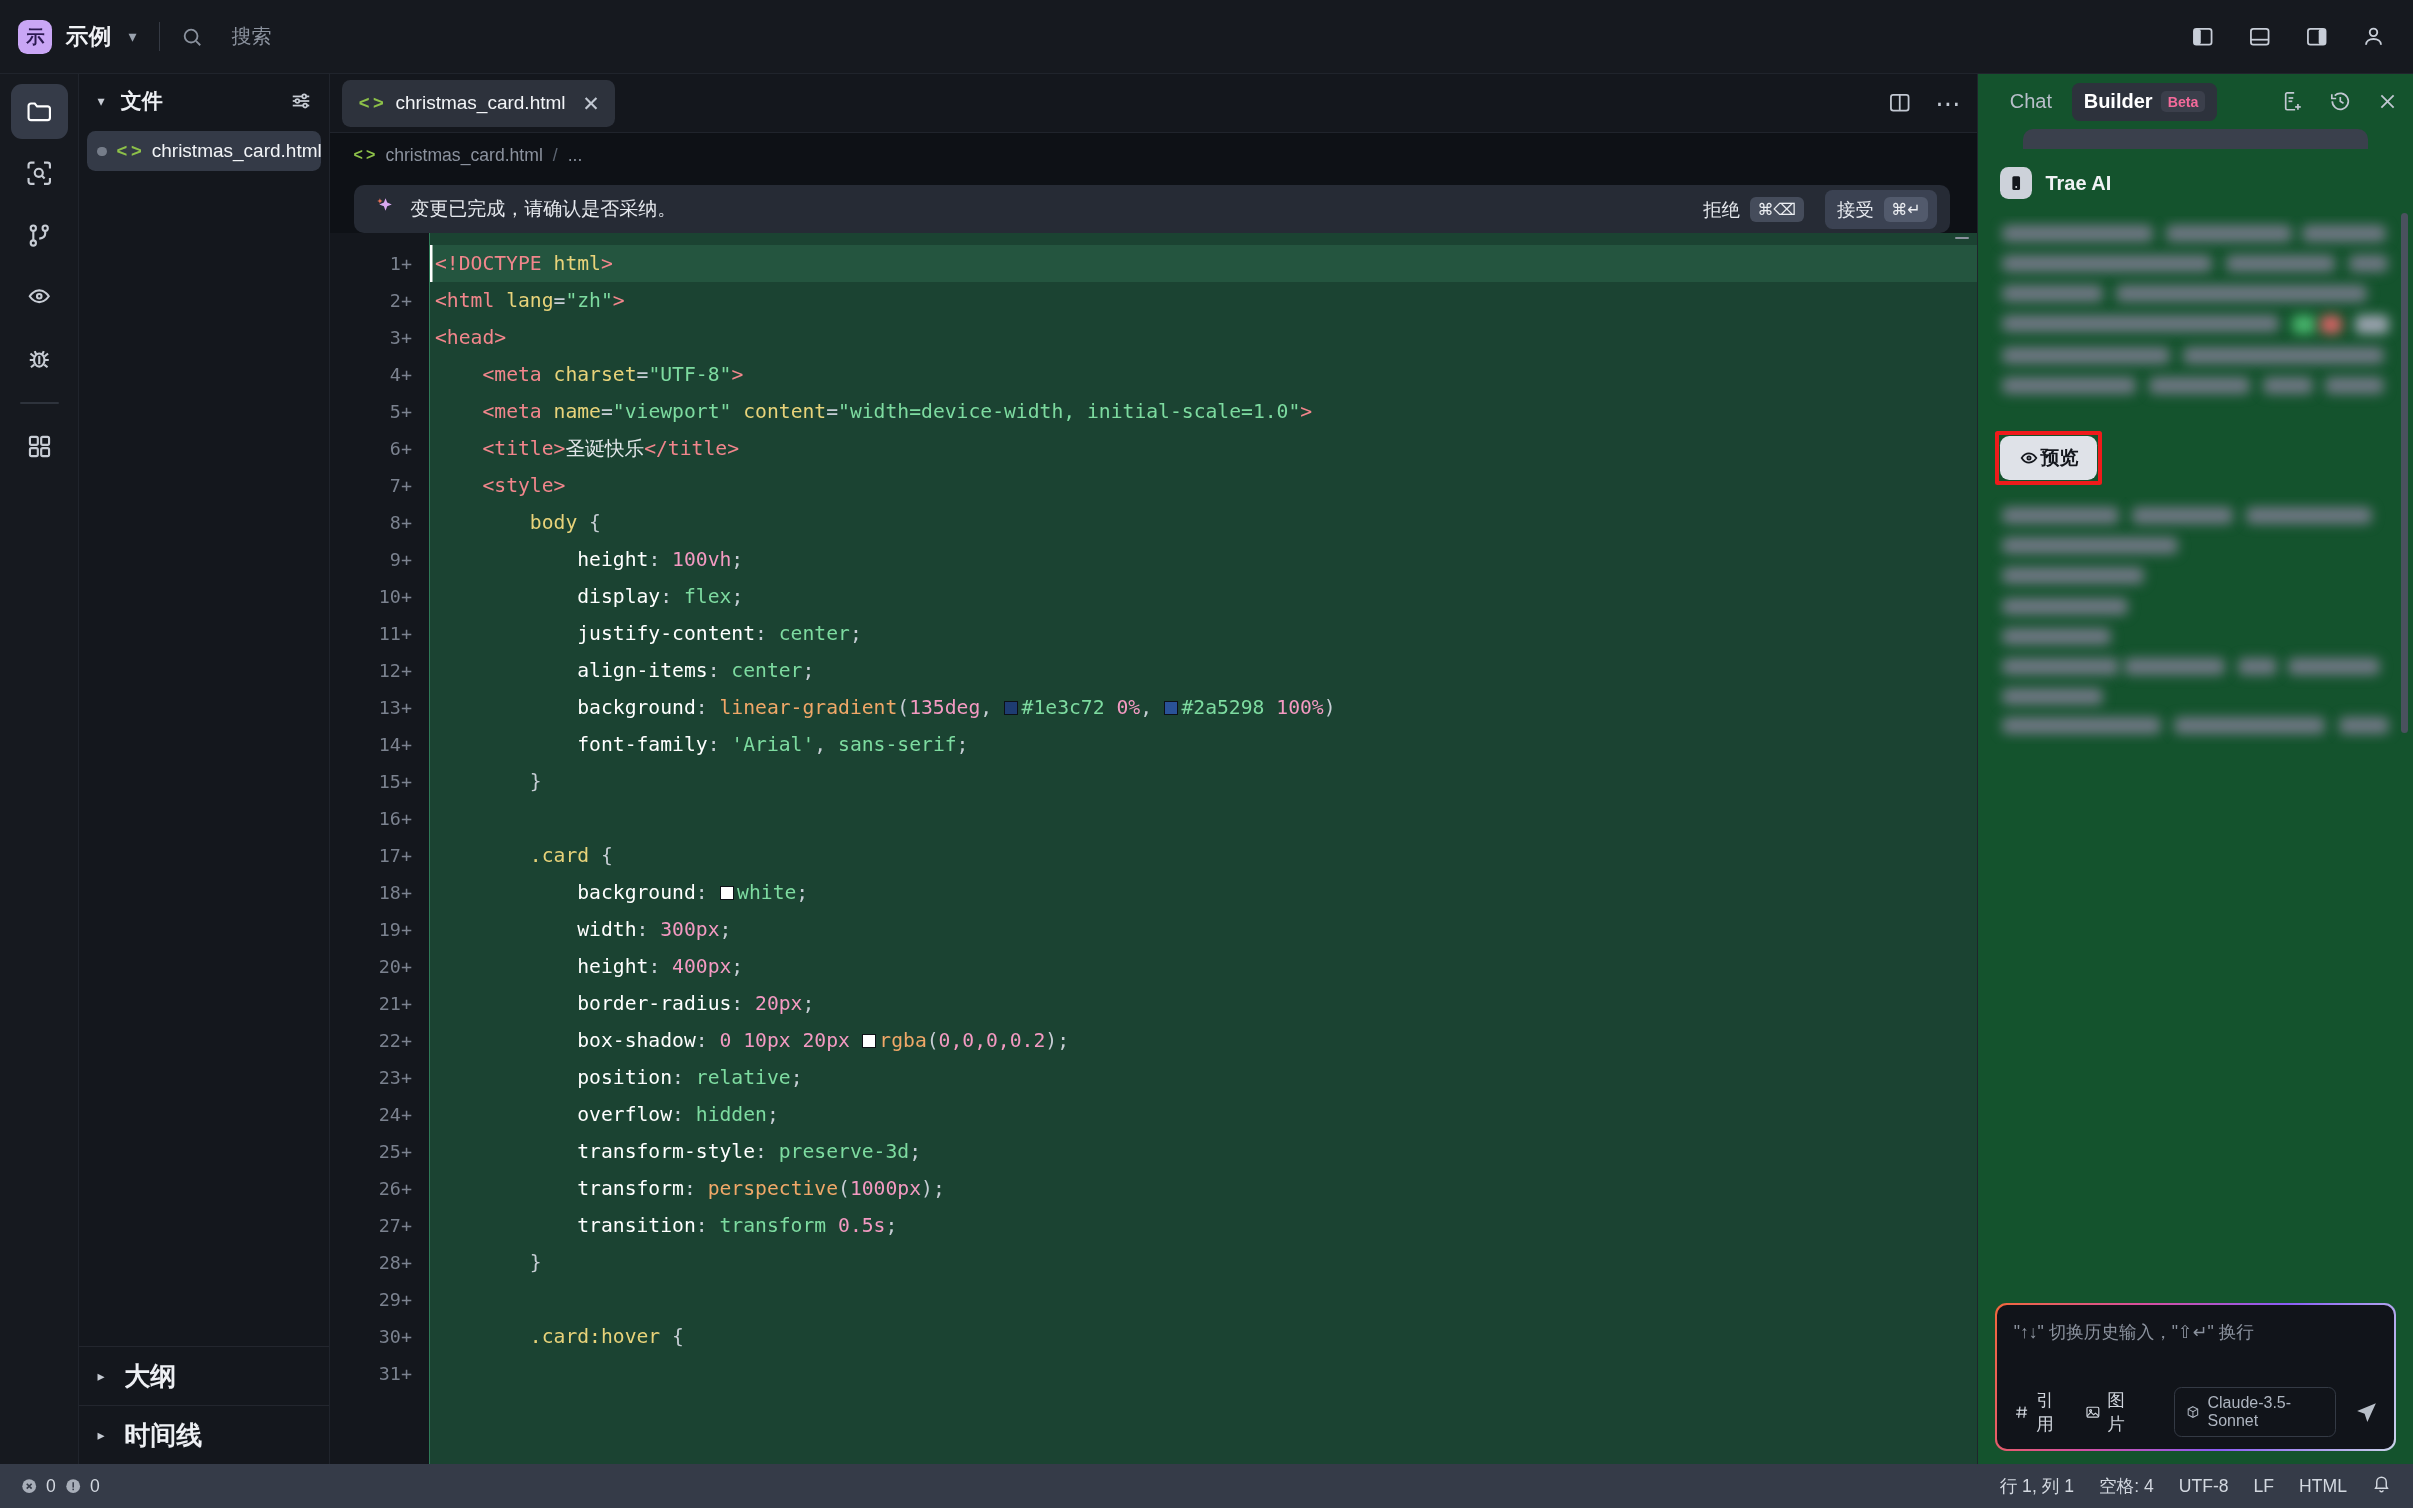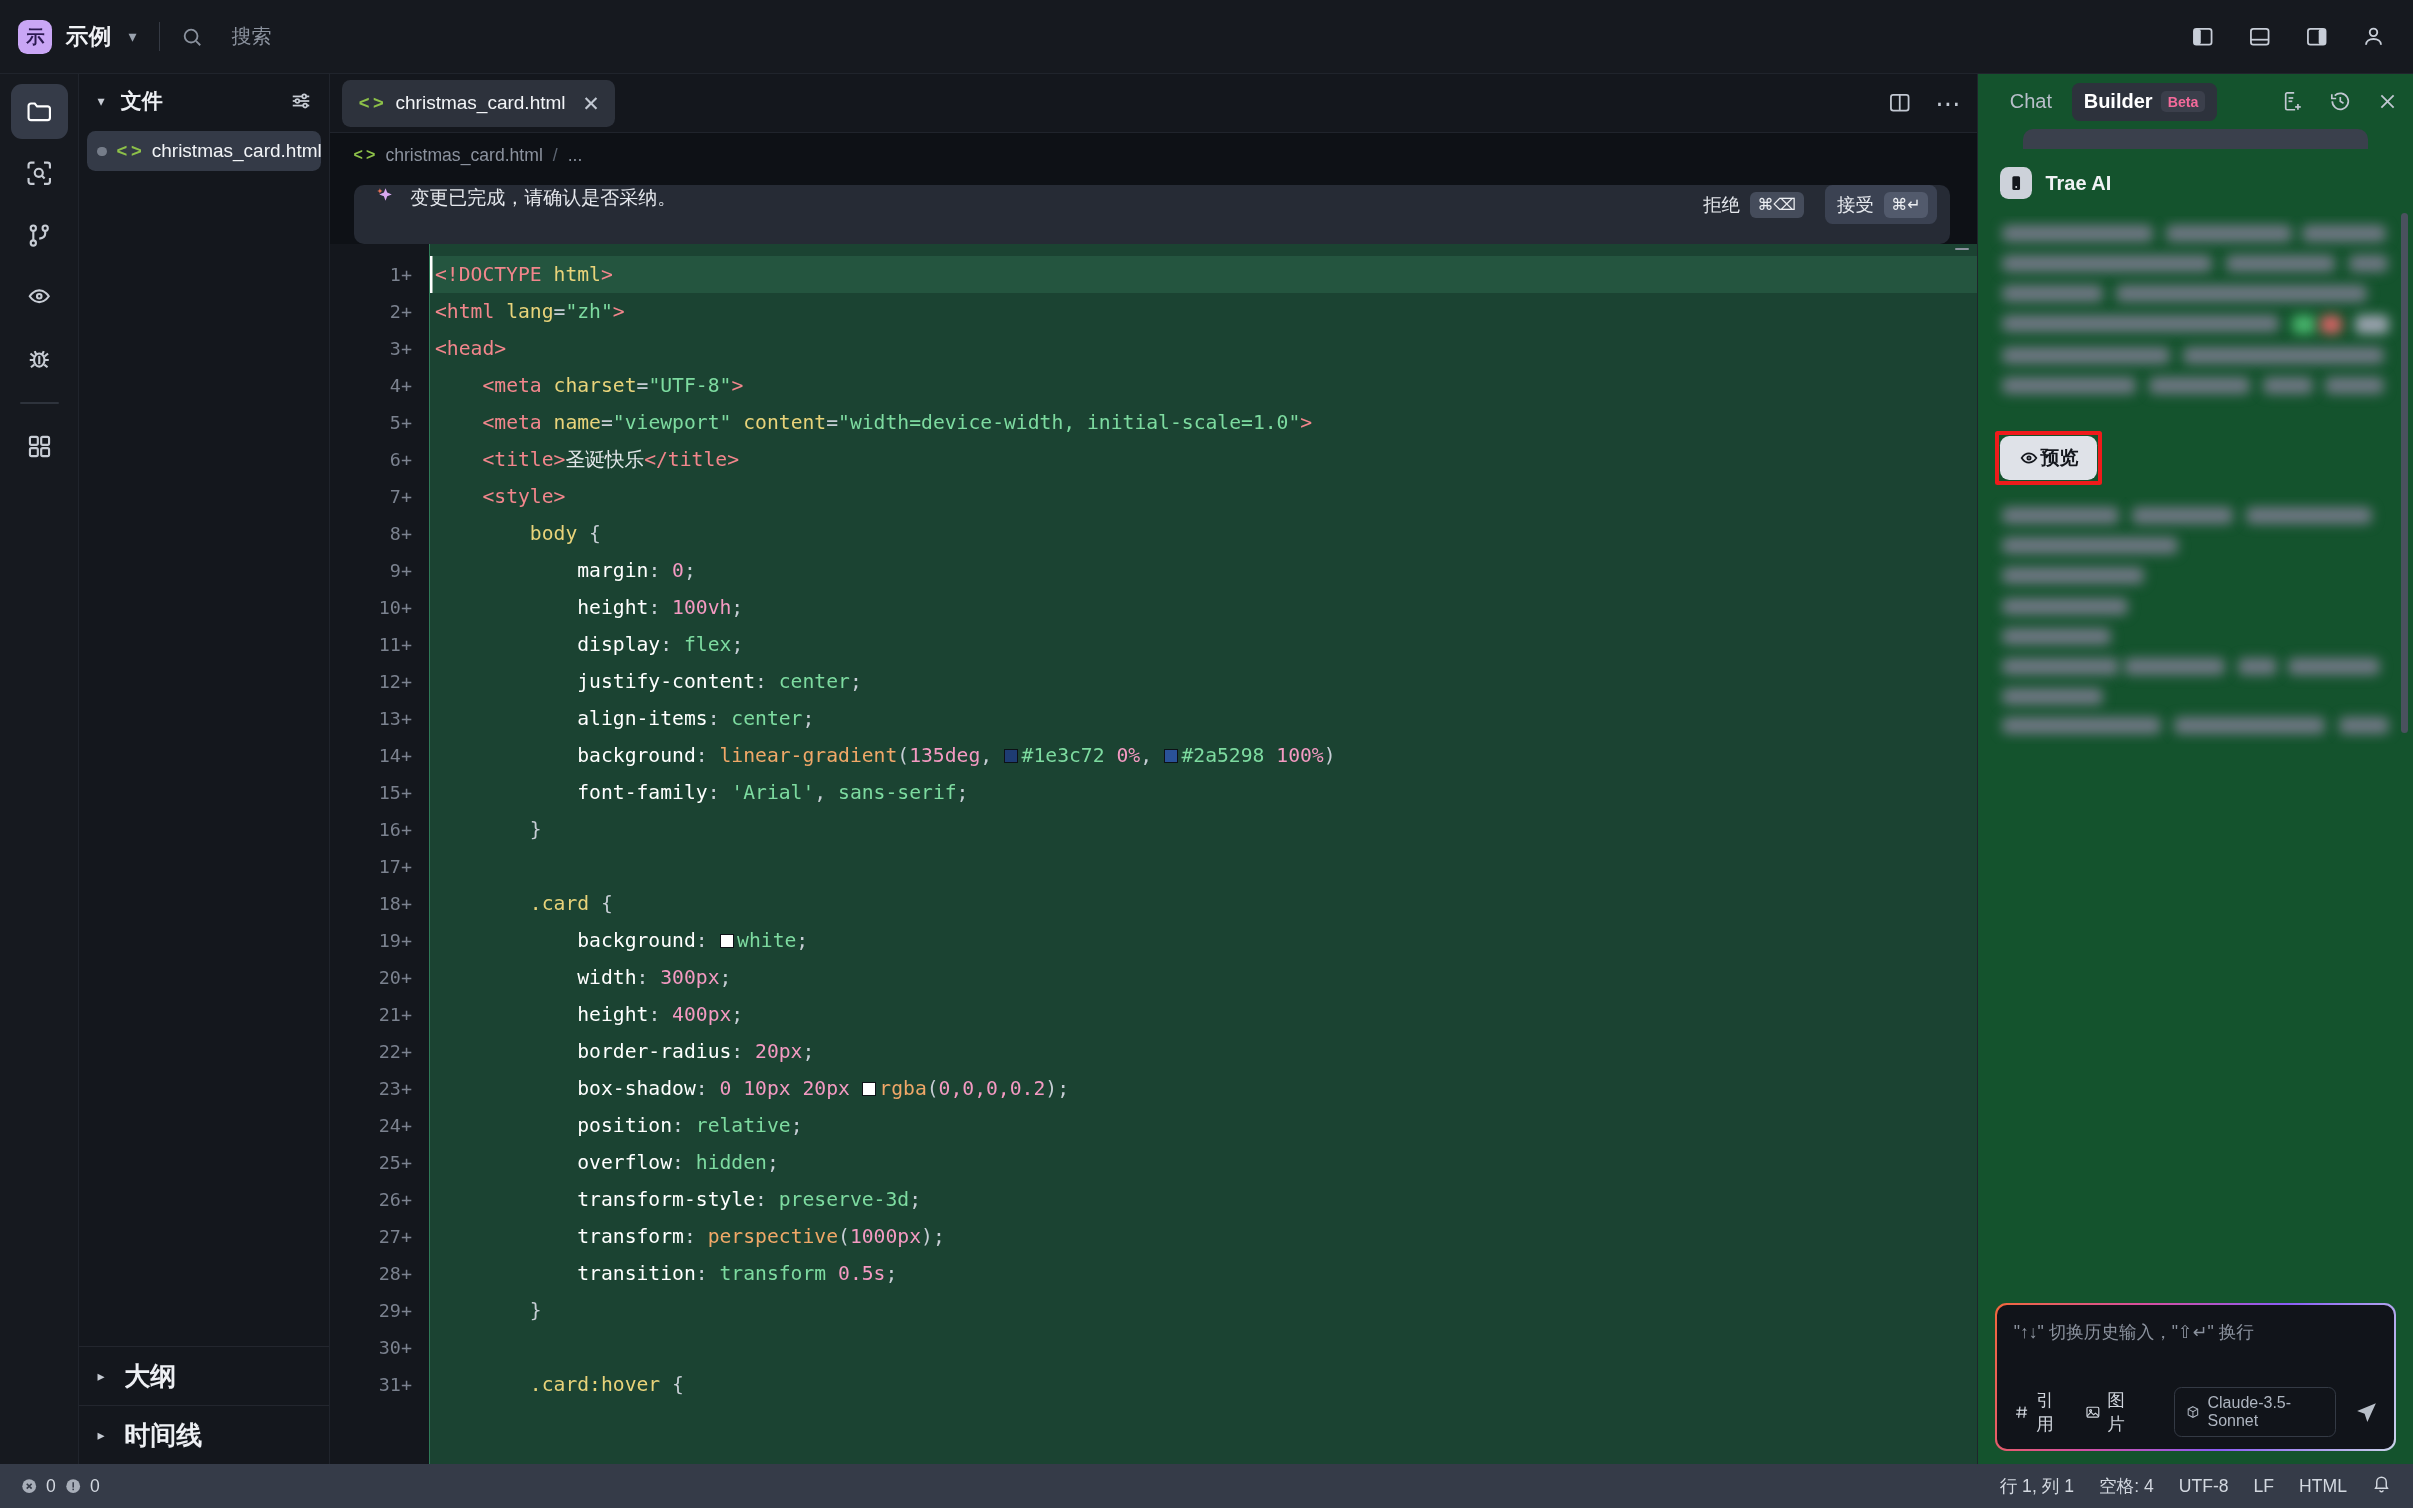--- a/index.html
+++ b/index.html
@@ -105,22 +105,22 @@
   .breadcrumb {
     height: 44px; flex: 0 0 44px; display: flex; align-items: center;
     gap: 10px; padding: 0 0 0 23.5px; color: #8b929e; font-size: 17.6px;
   }
   .breadcrumb .html-icon { font-size: 16px; }
   .bc-sep { color: #5d6572; }
 
   
   .notice-wrap { padding: 8.4px 27px 0 23.5px; }
   .notice {
-    height: 59px; background: #262b35; border-radius: 10px;
-    display: flex; padding: 0 13.4px 0 18.4px; gap: 13.4px;
+    height: 48px; background: #262b35; border-radius: 10px;
+    display: flex; align-items: center; padding: 0 13.4px 0 18.4px; gap: 13.4px;
   }
   .spark { font-size: 22px; line-height: 1; }
   .notice-text { font-size: 19px; color: #e6e9ee; flex: 1 1 auto; }
   .nbtn {
     height: 39px; border-radius: 7.5px; display: flex; align-items: center; gap: 10px;
     padding: 0 8.4px 0 11.7px; font-size: 18.4px; color: #e6e9ee; cursor: pointer;
   }
   .nbtn.accept { background: #3b4252; }
   .kbd {
     background: #454c5b; border-radius: 5.9px; padding: 3.4px 7.5px;
@@ -453,21 +453,20 @@
         <div class="codepane" id="codepane">
           <div class="fold-hint"></div>
         <div class="cline cursor"><span class="t-tag">&lt;!DOCTYPE </span><span class="t-attr">html</span><span class="t-tag">&gt;</span></div>
             <div class="cline"><span class="t-tag">&lt;html </span><span class="t-attr">lang</span><span class="t-punct">=</span><span class="t-str">"zh"</span><span class="t-tag">&gt;</span></div>
             <div class="cline"><span class="t-tag">&lt;head&gt;</span></div>
             <div class="cline"><span class="t-plain">    </span><span class="t-tag">&lt;meta </span><span class="t-attr">charset</span><span class="t-punct">=</span><span class="t-str">"UTF-8"</span><span class="t-tag">&gt;</span></div>
             <div class="cline"><span class="t-plain">    </span><span class="t-tag">&lt;meta </span><span class="t-attr">name</span><span class="t-punct">=</span><span class="t-str">"viewport"</span><span class="t-plain"> </span><span class="t-attr">content</span><span class="t-punct">=</span><span class="t-str">"width=device-width, initial-scale=1.0"</span><span class="t-tag">&gt;</span></div>
             <div class="cline"><span class="t-plain">    </span><span class="t-tag">&lt;title&gt;</span><span class="t-zh">圣诞快乐</span><span class="t-tag">&lt;/title&gt;</span></div>
             <div class="cline"><span class="t-plain">    </span><span class="t-tag">&lt;style&gt;</span></div>
             <div class="cline"><span class="t-plain">        </span><span class="t-sel">body</span><span class="t-punct"> {</span></div>
-            <div class="cline"><span class="t-plain">            </span><span class="t-prop">margin</span><span class="t-punct">: </span><span class="t-num">0</span><span class="t-punct">;</span></div>
             <div class="cline"><span class="t-plain">            </span><span class="t-prop">height</span><span class="t-punct">: </span><span class="t-num">100vh</span><span class="t-punct">;</span></div>
             <div class="cline"><span class="t-plain">            </span><span class="t-prop">display</span><span class="t-punct">: </span><span class="t-val">flex</span><span class="t-punct">;</span></div>
             <div class="cline"><span class="t-plain">            </span><span class="t-prop">justify-content</span><span class="t-punct">: </span><span class="t-val">center</span><span class="t-punct">;</span></div>
             <div class="cline"><span class="t-plain">            </span><span class="t-prop">align-items</span><span class="t-punct">: </span><span class="t-val">center</span><span class="t-punct">;</span></div>
             <div class="cline"><span class="t-plain">            </span><span class="t-prop">background</span><span class="t-punct">: </span><span class="t-fn">linear-gradient</span><span class="t-punct">(</span><span class="t-num">135deg</span><span class="t-punct">, </span><span class="sw" style="background: rgb(30, 60, 114);"></span><span class="t-val">#1e3c72</span><span class="t-plain"> </span><span class="t-num">0%</span><span class="t-punct">, </span><span class="sw" style="background: rgb(42, 82, 152);"></span><span class="t-val">#2a5298</span><span class="t-plain"> </span><span class="t-num">100%</span><span class="t-punct">)</span></div>
             <div class="cline"><span class="t-plain">            </span><span class="t-prop">font-family</span><span class="t-punct">: </span><span class="t-val">'Arial'</span><span class="t-punct">, </span><span class="t-val">sans-serif</span><span class="t-punct">;</span></div>
             <div class="cline"><span class="t-plain">        </span><span class="t-punct">}</span></div>
             <div class="cline">&nbsp;</div>
             <div class="cline"><span class="t-plain">        </span><span class="t-sel">.card</span><span class="t-punct"> {</span></div>
             <div class="cline"><span class="t-plain">            </span><span class="t-prop">background</span><span class="t-punct">: </span><span class="sw" style="background: rgb(255, 255, 255);"></span><span class="t-val">white</span><span class="t-punct">;</span></div>

